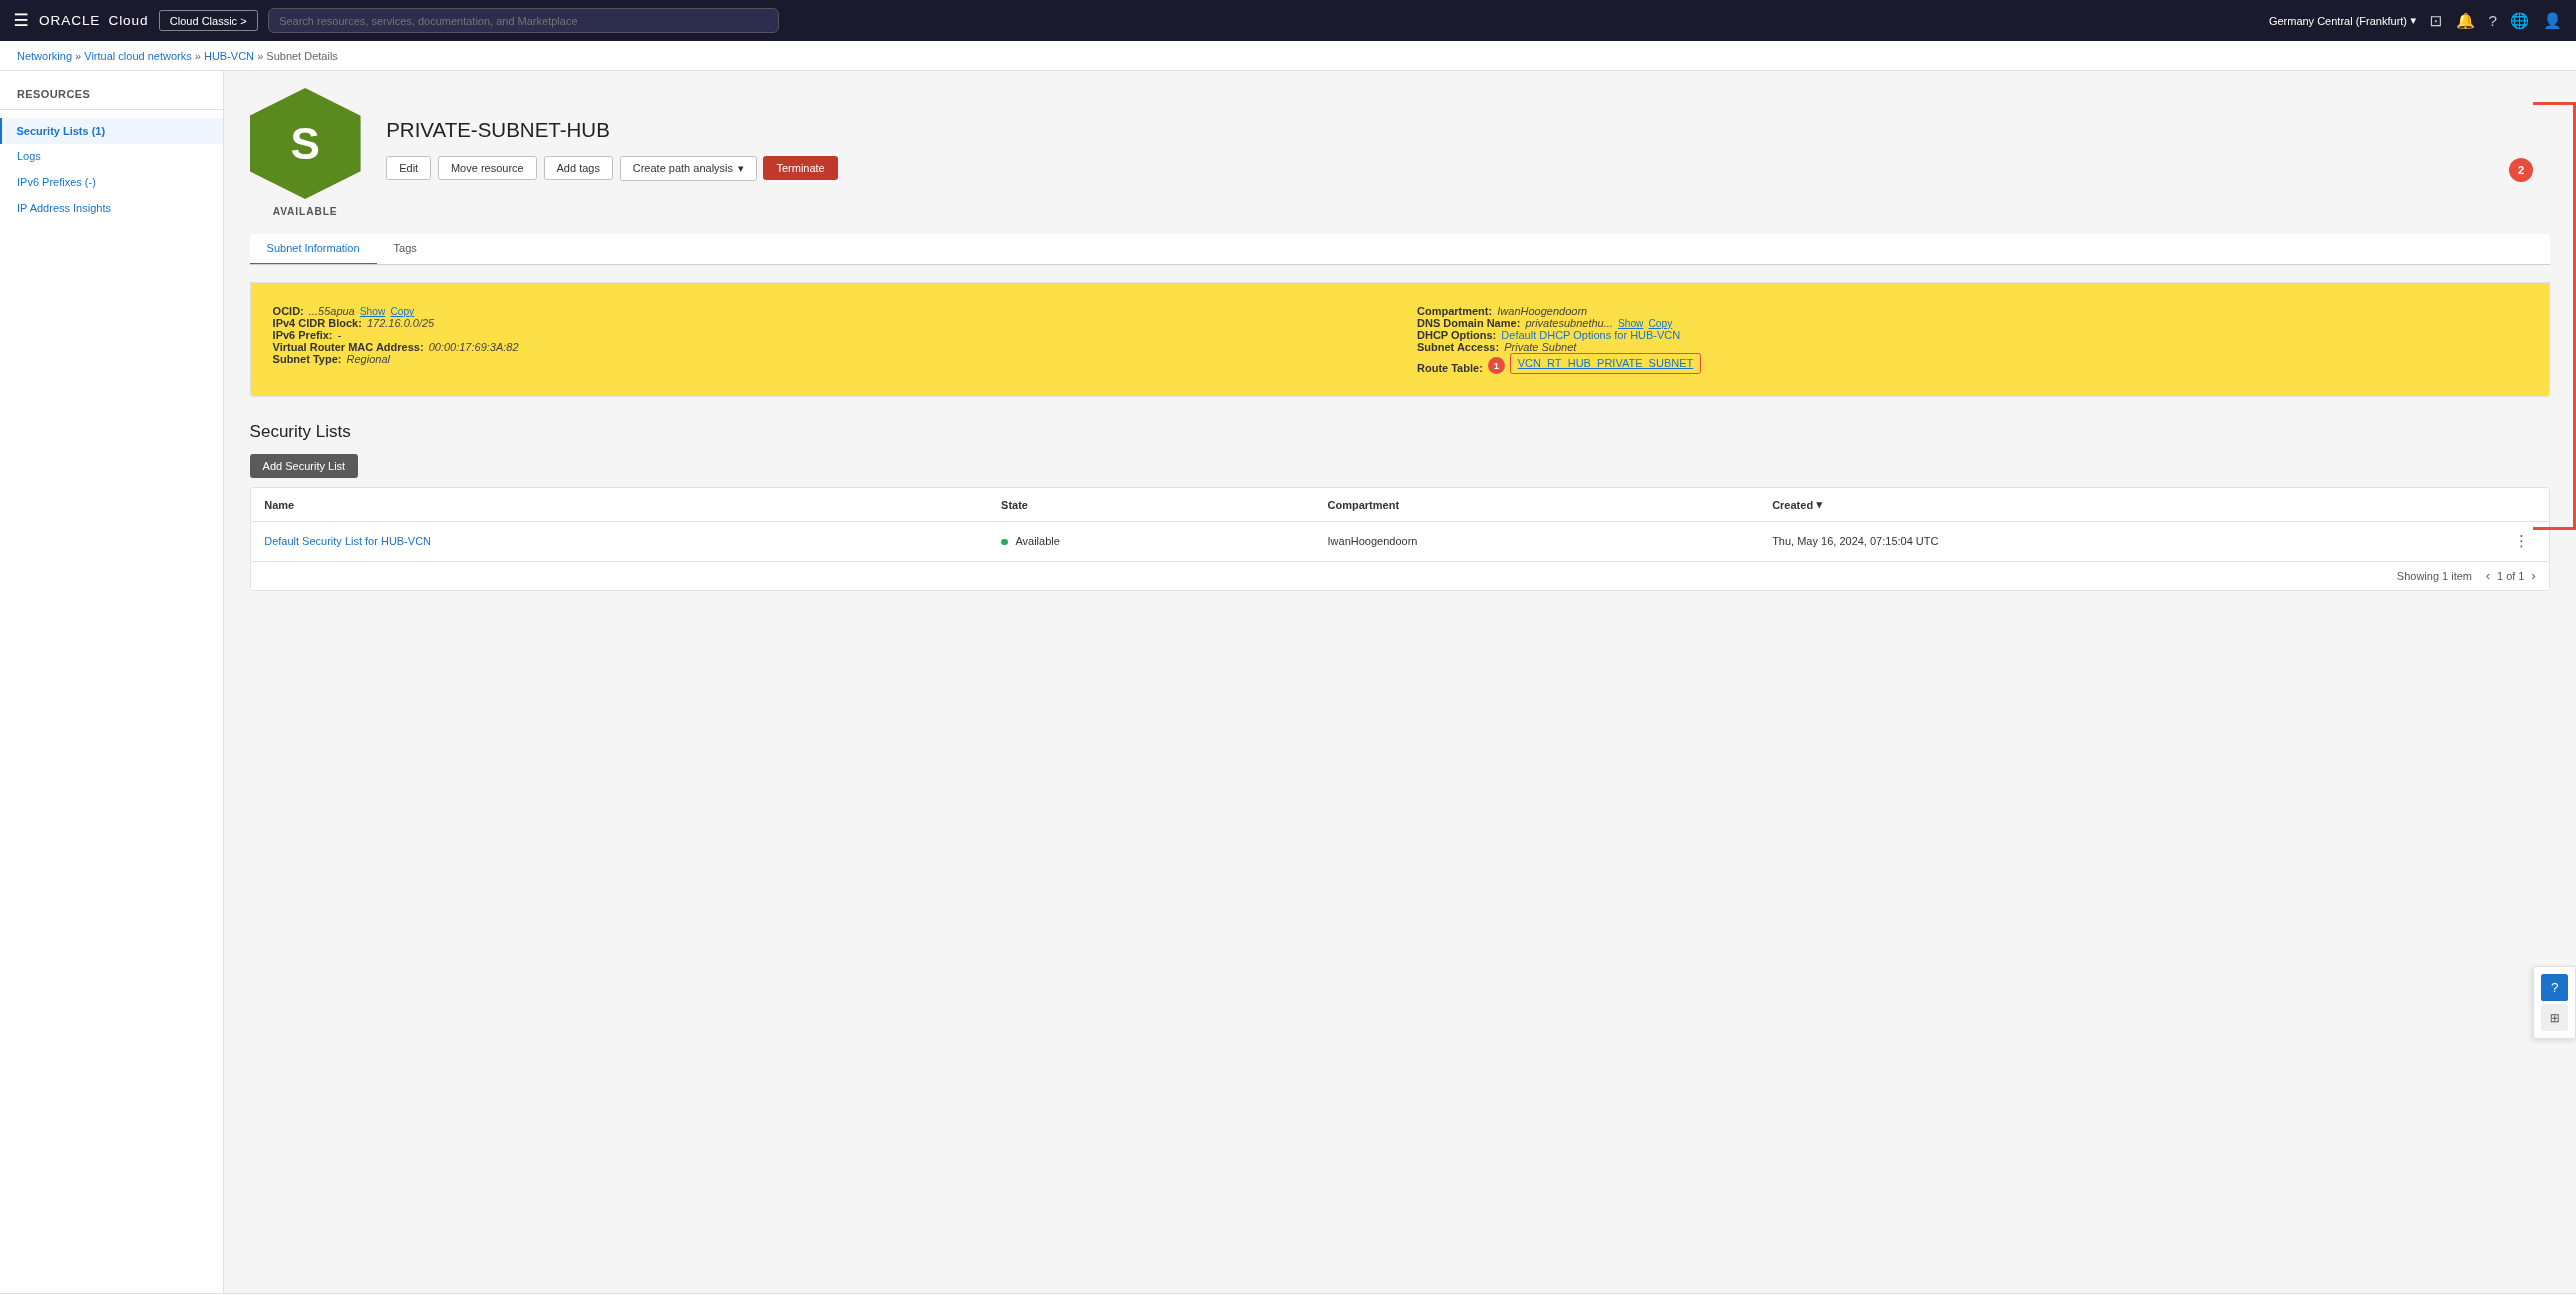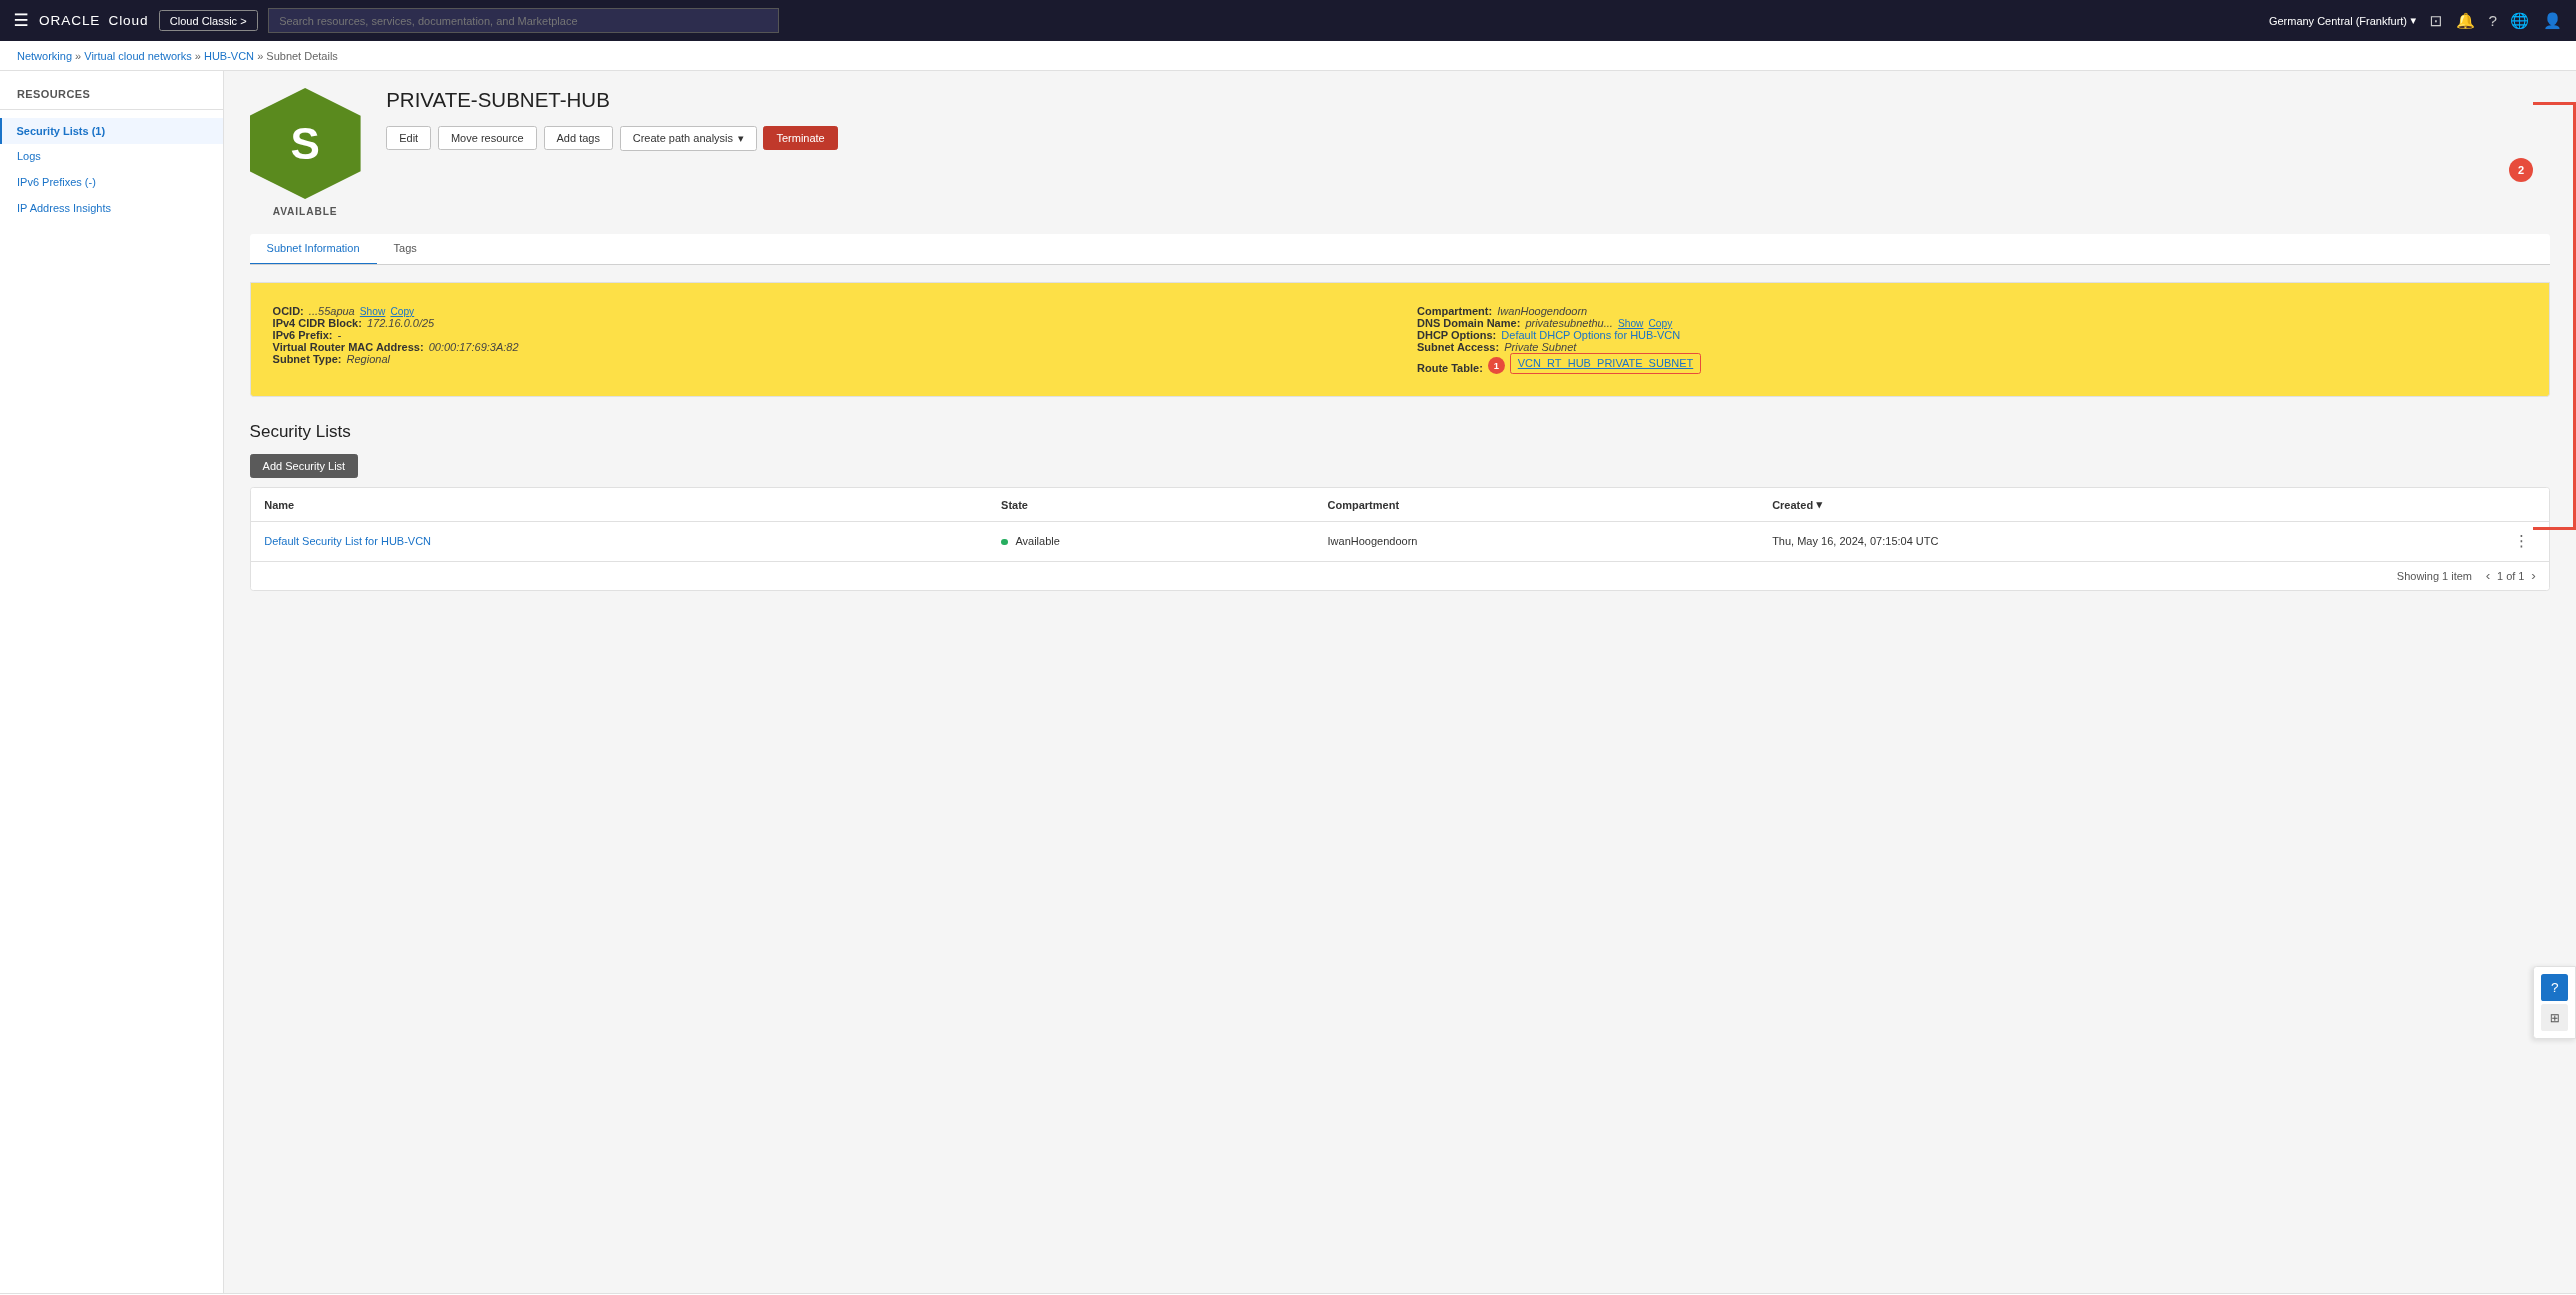--- a/index.html
+++ b/index.html
@@ -25,21 +25,21 @@
       border-radius: 2.6px;
       font-size: 11px;
       cursor: pointer;
       white-space: nowrap;
     }
     .search-bar {
       flex: 1;
       max-width: 511px;
       background: #2d2d4e;
       border: 0.9px solid #555;
-      border-radius: 0;
+      border-radius: 6px;
       padding: 5.1px 10.2px;
       color: #ccc;
       font-size: 11px;
     }
     .nav-right {
       margin-left: auto;
       display: flex;
       align-items: center;
       gap: 13.6px;
       color: white;
@@ -146,20 +146,21 @@
       font-weight: 600;
       letter-spacing: 0.9px;
     }
 
     .resource-title-area { flex: 1; }
     .resource-title {
       font-size: 20.5px;
       font-weight: 400;
       color: #222;
       margin-bottom: 13.6px;
+      margin-top: 30px;
     }
     .action-buttons {
       display: flex;
       gap: 6.8px;
       align-items: center;
       flex-wrap: wrap;
     }
     .btn {
       padding: 5.1px 12px;
       border-radius: 2.6px;

